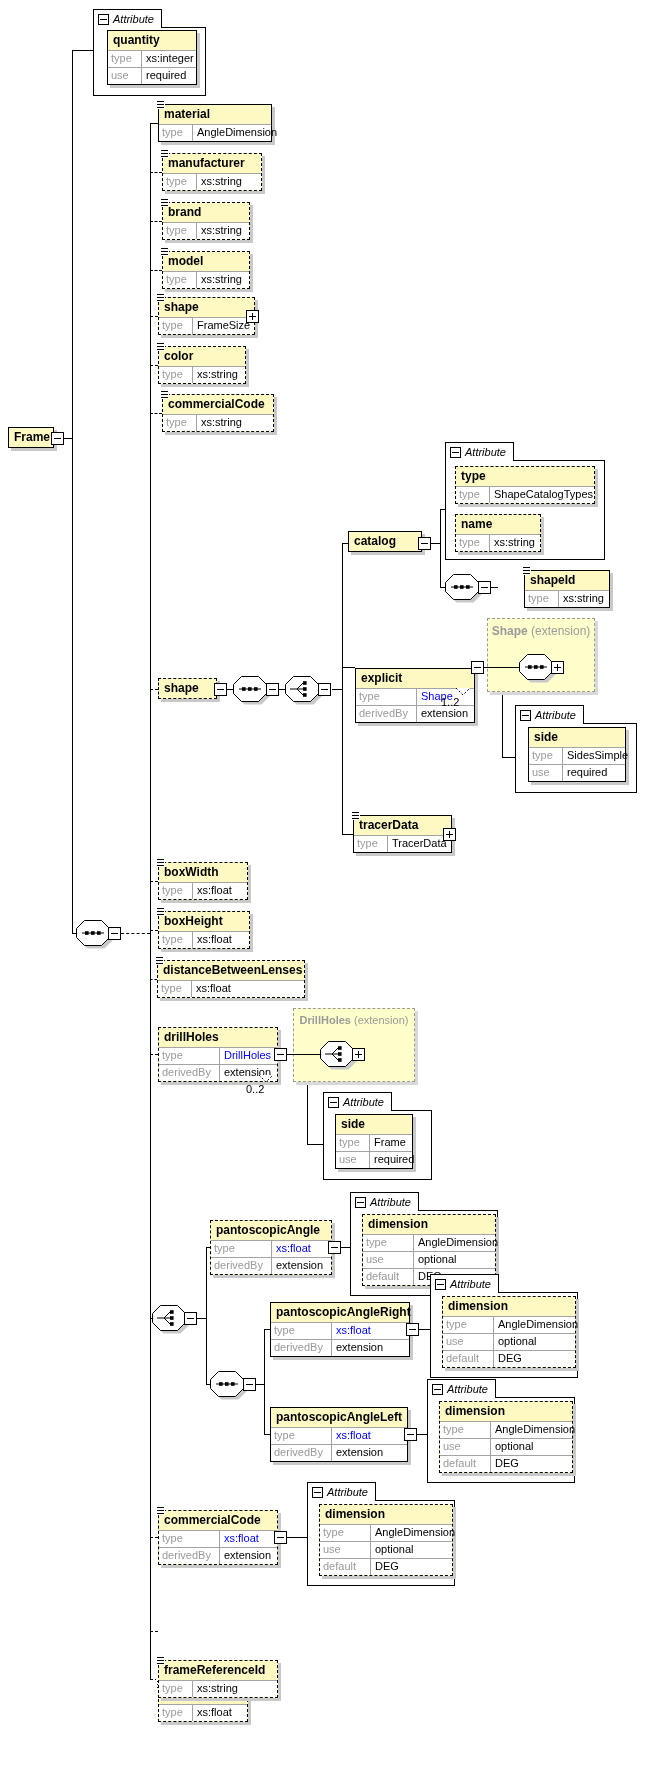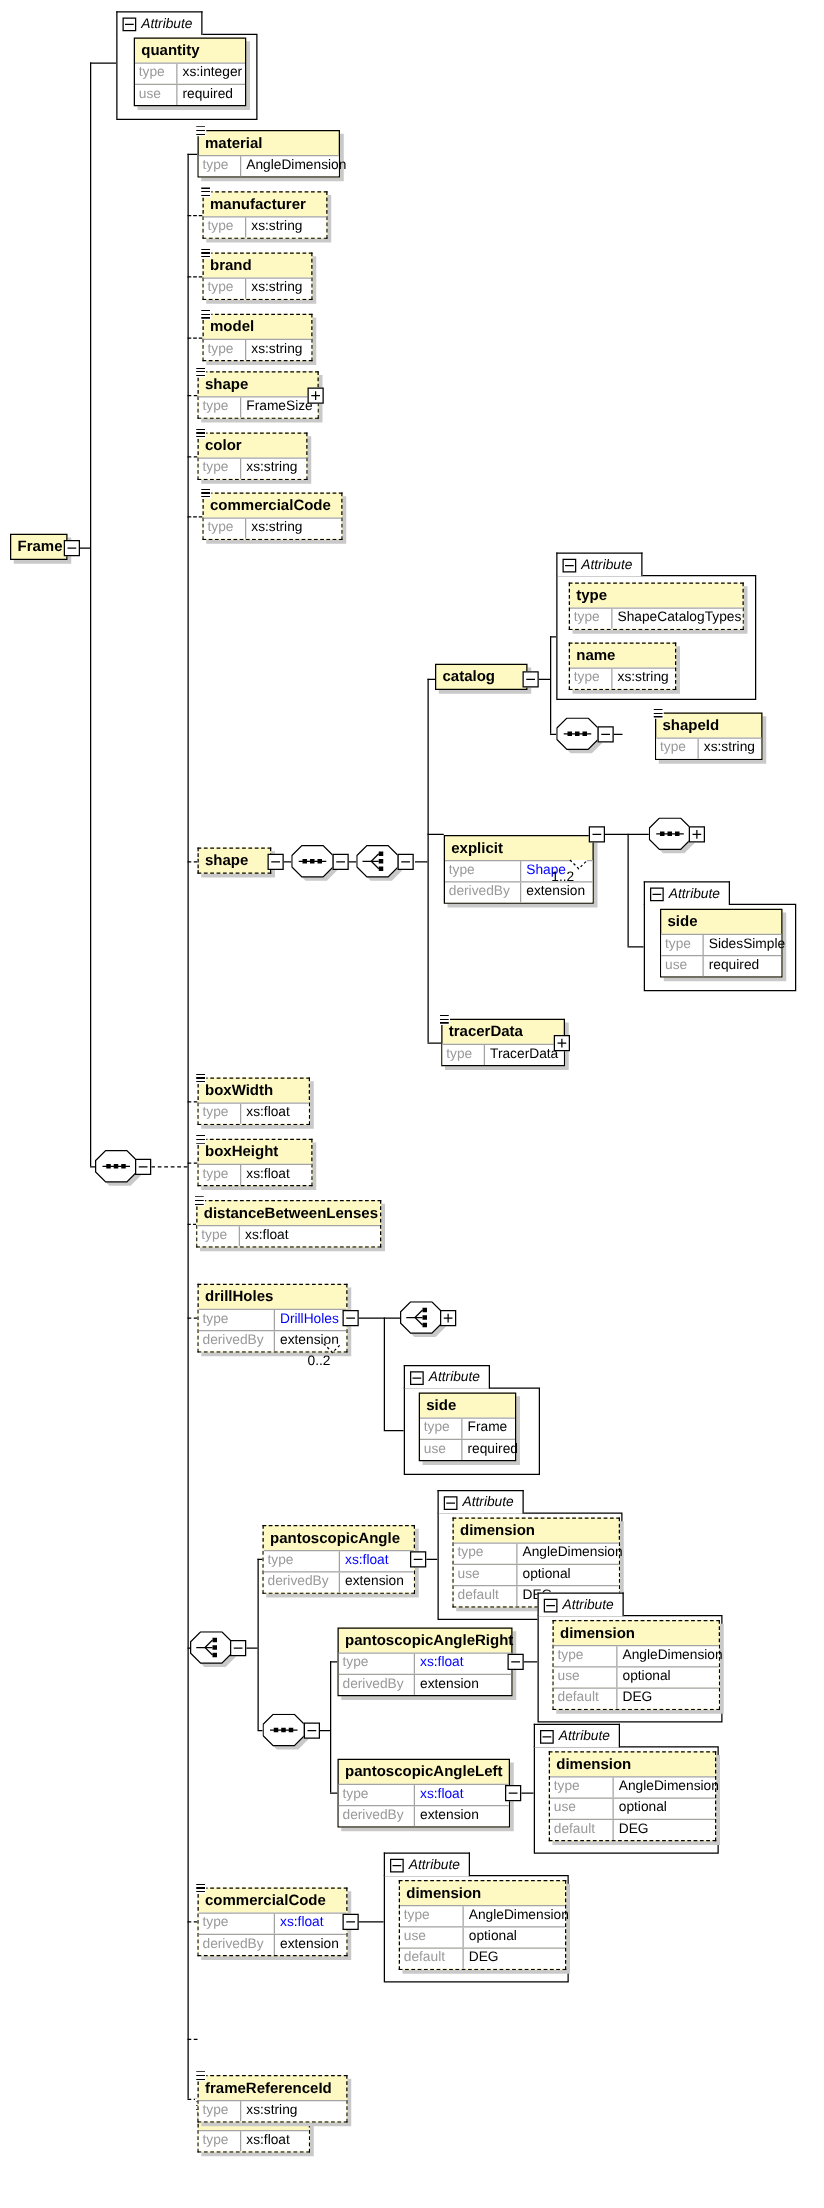--- a/index.html
+++ b/index.html
@@ -265,20 +265,23 @@
         <span class="elbl">derivedBy</span>
         <span class="eval">extension</span>
       </div>
   </div>
   <div class="con" style="left:471px;top:661px"></div>
   <svg class="notch" style="left:455px;top:687px" width="16" height="10">
     <polyline points="1,1 8,8 15,1" fill="#fff" stroke="#000" stroke-dasharray="2,2"></polyline>
   </svg>
   <div class="occurs" style="left:441px;top:696px">1..2</div>
 
+  <div class="ext" style="left:487px;top:618px;width:106px;height:72px">
+    <div class="xlabel"><span>Shape</span> <span class="sfx">(extension)</span></div>
+  </div>
   <svg class="oct" style="left:519px;top:654px" width="38" height="30">
     <polygon points="11.5,3.5 28.5,3.5 36.5,11.5 36.5,20.5 28.5,28.5 11.5,28.5 3.5,20.5 3.5,11.5" fill="#c9c9c9"></polygon>
     <polygon points="8.5,0.5 25.5,0.5 33.5,8.5 33.5,17.5 25.5,25.5 8.5,25.5 0.5,17.5 0.5,8.5" fill="#fff" stroke="#000"></polygon>
     <line x1="6" y1="13" x2="28" y2="13" stroke="#000"></line>
     <rect x="9" y="11.2" width="3.6" height="3.6"></rect>
       <rect x="15" y="11.2" width="3.6" height="3.6"></rect>
       <rect x="21" y="11.2" width="3.6" height="3.6"></rect>
   </svg>
   <div class="con plus" style="left:551px;top:661px"></div>
 
@@ -344,20 +347,23 @@
         <span class="elbl">derivedBy</span>
         <span class="eval">extension</span>
       </div>
   </div>
   <div class="con" style="left:274px;top:1048px"></div>
   <svg class="notch" style="left:258px;top:1074px" width="16" height="10">
     <polyline points="1,1 8,8 15,1" fill="#fff" stroke="#000" stroke-dasharray="2,2"></polyline>
   </svg>
   <div class="occurs" style="left:246px;top:1083px">0..2</div>
 
+  <div class="ext" style="left:293px;top:1008px;width:120px;height:72px">
+    <div class="xlabel" style="font-size:11px"><span>DrillHoles</span> <span class="sfx">(extension)</span></div>
+  </div>
   <svg class="oct" style="left:320px;top:1041px" width="38" height="30">
     <polygon points="11.5,3.5 28.5,3.5 36.5,11.5 36.5,20.5 28.5,28.5 11.5,28.5 3.5,20.5 3.5,11.5" fill="#c9c9c9"></polygon>
     <polygon points="8.5,0.5 25.5,0.5 33.5,8.5 33.5,17.5 25.5,25.5 8.5,25.5 0.5,17.5 0.5,8.5" fill="#fff" stroke="#000"></polygon>
     <line x1="5" y1="13" x2="12" y2="13" stroke="#000"></line>
     <line x1="12" y1="13" x2="18" y2="7" stroke="#000"></line>
       <line x1="12" y1="13" x2="18" y2="13" stroke="#000"></line>
       <line x1="12" y1="13" x2="18" y2="19" stroke="#000"></line>
     <rect x="18" y="5.2" width="3.6" height="3.6"></rect>
       <rect x="18" y="11.2" width="3.6" height="3.6"></rect>
       <rect x="18" y="17.2" width="3.6" height="3.6"></rect>

